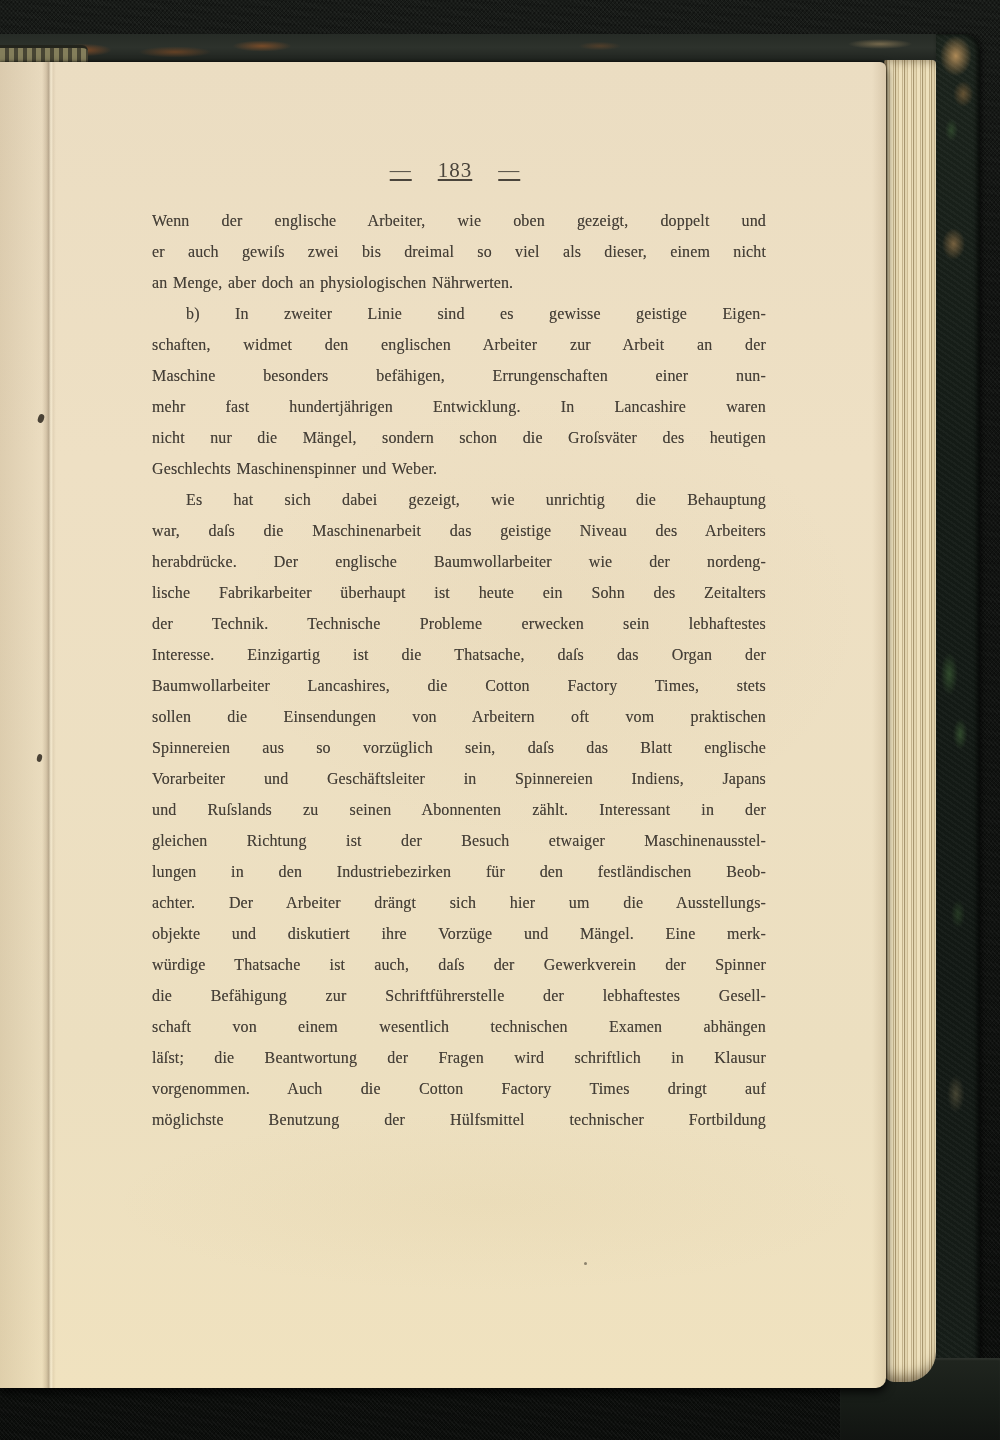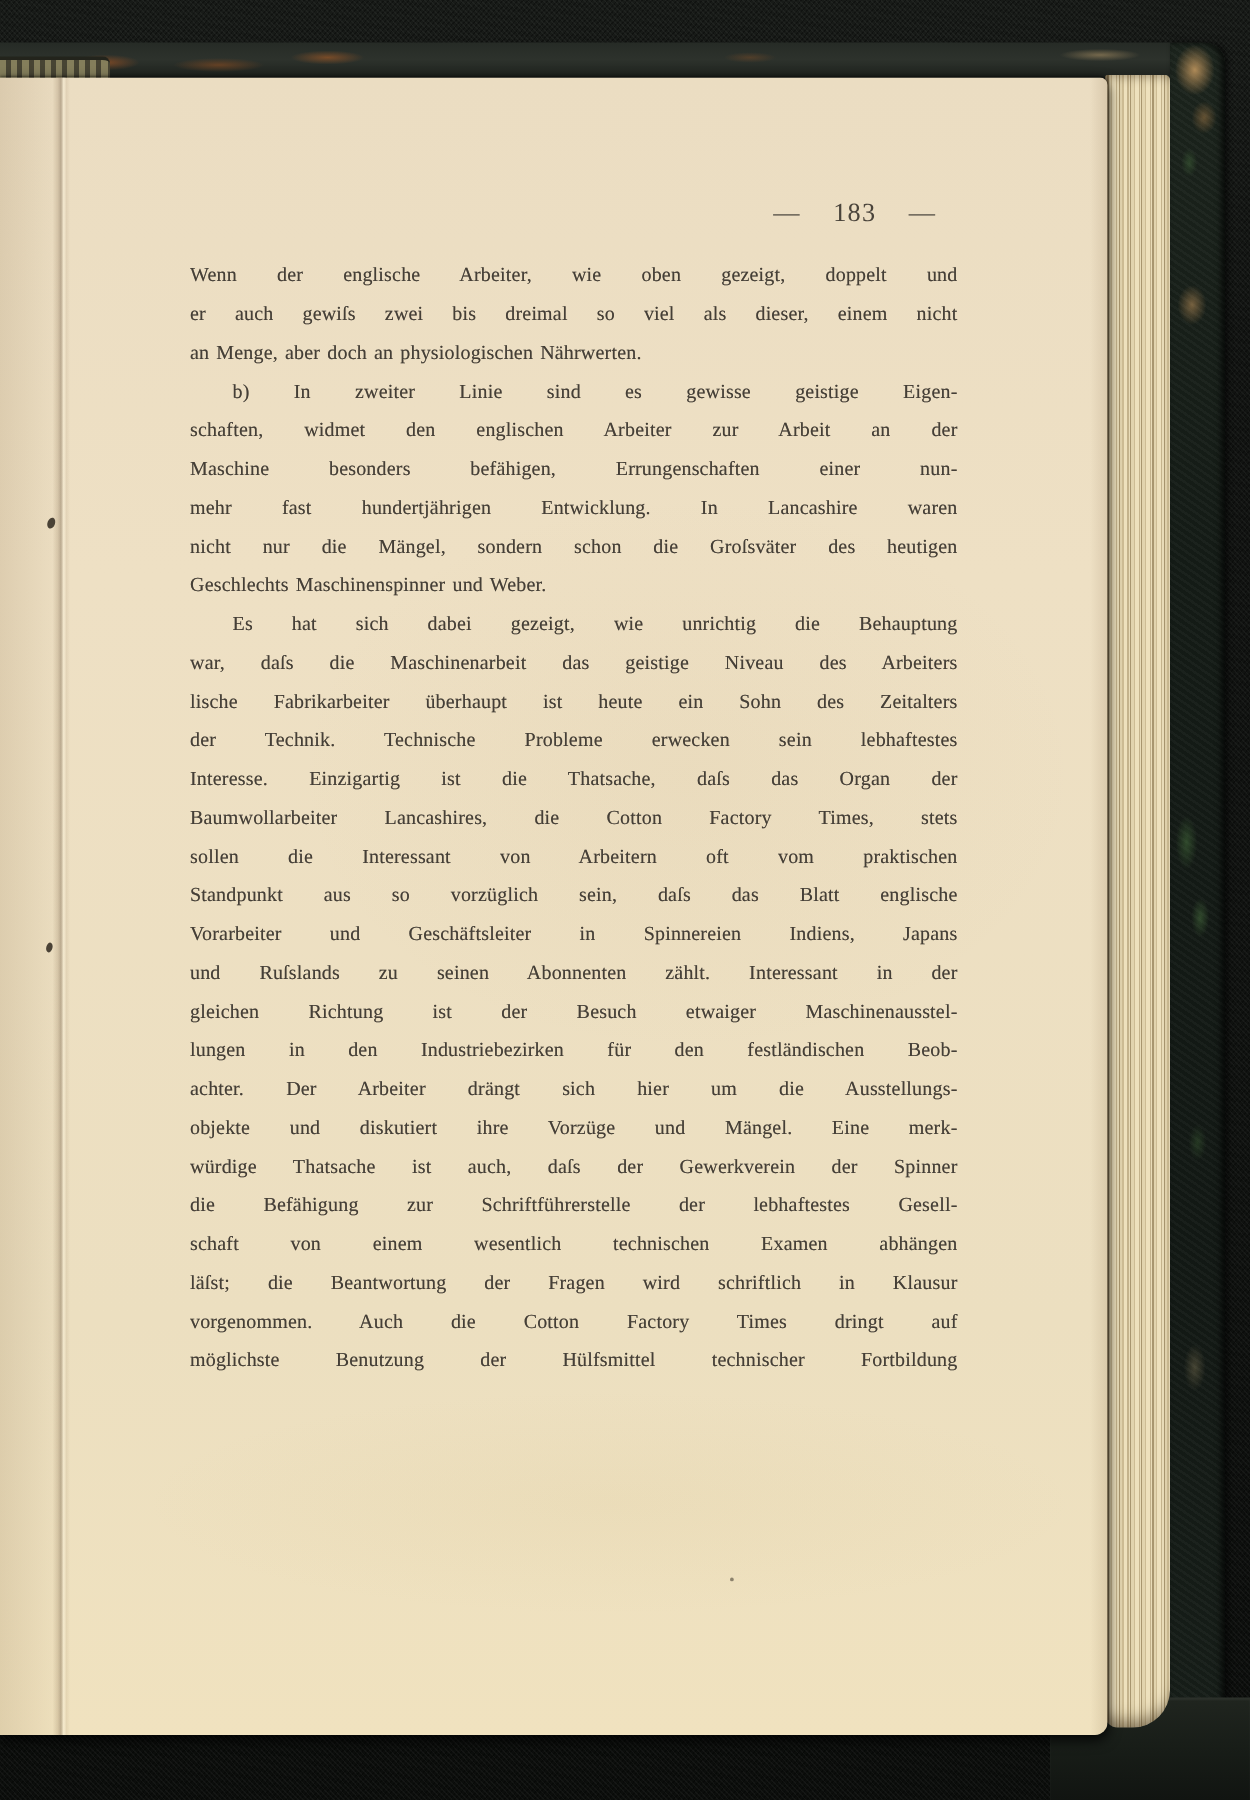--- a/index.html
+++ b/index.html
@@ -100,23 +100,24 @@
   
   .crease {
     position: absolute; left: 42px; top: 0; width: 14px; height: 100%;
     background: linear-gradient(90deg,
       rgba(100,70,40,0) 0%, rgba(100,70,40,.16) 30%,
       rgba(70,48,26,.30) 48%, rgba(255,248,225,.45) 64%,
       rgba(100,70,40,.08) 80%, rgba(100,70,40,0) 100%);
   }
 
   .page-number {
-    position: absolute; left: 161px; top: 96px; width: 614px; height: 32px;
-    text-align: right; font-size: 21px; color: #4a443b;
+    position: absolute; left: 148px; top: 96px; width: 614px; height: 32px;
+    text-align: center; font-size: 21px; color: #4a443b;
     letter-spacing: 1px;
+    text-decoration: underline;
   }
   .page-number .dash { margin: 0 26px; color: #555046; }
 
   .textblock {
     position: absolute; left: 152px; top: 143px; width: 614px;
   }
   .line {
     height: 31px; line-height: 31px;
     font-size: 16px; color: #453f37;
     text-align: justify; text-align-last: justify;
@@ -158,26 +159,27 @@
         <div class="line">er auch gewiſs zwei bis dreimal so viel als dieser, einem nicht</div>
         <div class="line pend">an Menge, aber doch an physiologischen Nährwerten.</div>
         <div class="line indent">b) In zweiter Linie sind es gewisse geistige Eigen-</div>
         <div class="line">schaften, widmet den englischen Arbeiter zur Arbeit an der</div>
         <div class="line">Maschine besonders befähigen, Errungenschaften einer nun-</div>
         <div class="line">mehr fast hundertjährigen Entwicklung. In Lancashire waren</div>
         <div class="line">nicht nur die Mängel, sondern schon die Groſsväter des heutigen</div>
         <div class="line pend">Geschlechts Maschinenspinner und Weber.</div>
         <div class="line indent">Es hat sich dabei gezeigt, wie unrichtig die Behauptung</div>
         <div class="line">war, daſs die Maschinenarbeit das geistige Niveau des Arbeiters</div>
+        <div class="line">herabdrücke. Der englische Baumwollarbeiter wie der nordeng-</div>
         <div class="line">lische Fabrikarbeiter überhaupt ist heute ein Sohn des Zeitalters</div>
         <div class="line">der Technik. Technische Probleme erwecken sein lebhaftestes</div>
         <div class="line">Interesse. Einzigartig ist die Thatsache, daſs das Organ der</div>
         <div class="line">Baumwollarbeiter Lancashires, die Cotton Factory Times, stets</div>
-        <div class="line">sollen die Interessant von Arbeitern oft vom praktischen</div>
-        <div class="line">Standpunkt aus so vorzüglich sein, daſs das Blatt englische</div>
+        <div class="line">sollen die Einsendungen von Arbeitern oft vom praktischen</div>
+        <div class="line">Spinnereien aus so vorzüglich sein, daſs das Blatt englische</div>
         <div class="line">Vorarbeiter und Geschäftsleiter in Spinnereien Indiens, Japans</div>
         <div class="line">und Ruſslands zu seinen Abonnenten zählt. Interessant in der</div>
         <div class="line">gleichen Richtung ist der Besuch etwaiger Maschinenausstel-</div>
         <div class="line">lungen in den Industriebezirken für den festländischen Beob-</div>
         <div class="line">achter. Der Arbeiter drängt sich hier um die Ausstellungs-</div>
         <div class="line">objekte und diskutiert ihre Vorzüge und Mängel. Eine merk-</div>
         <div class="line">würdige Thatsache ist auch, daſs der Gewerkverein der Spinner</div>
         <div class="line">die Befähigung zur Schriftführerstelle der lebhaftestes Gesell-</div>
         <div class="line">schaft von einem wesentlich technischen Examen abhängen</div>
         <div class="line">läſst; die Beantwortung der Fragen wird schriftlich in Klausur</div>

